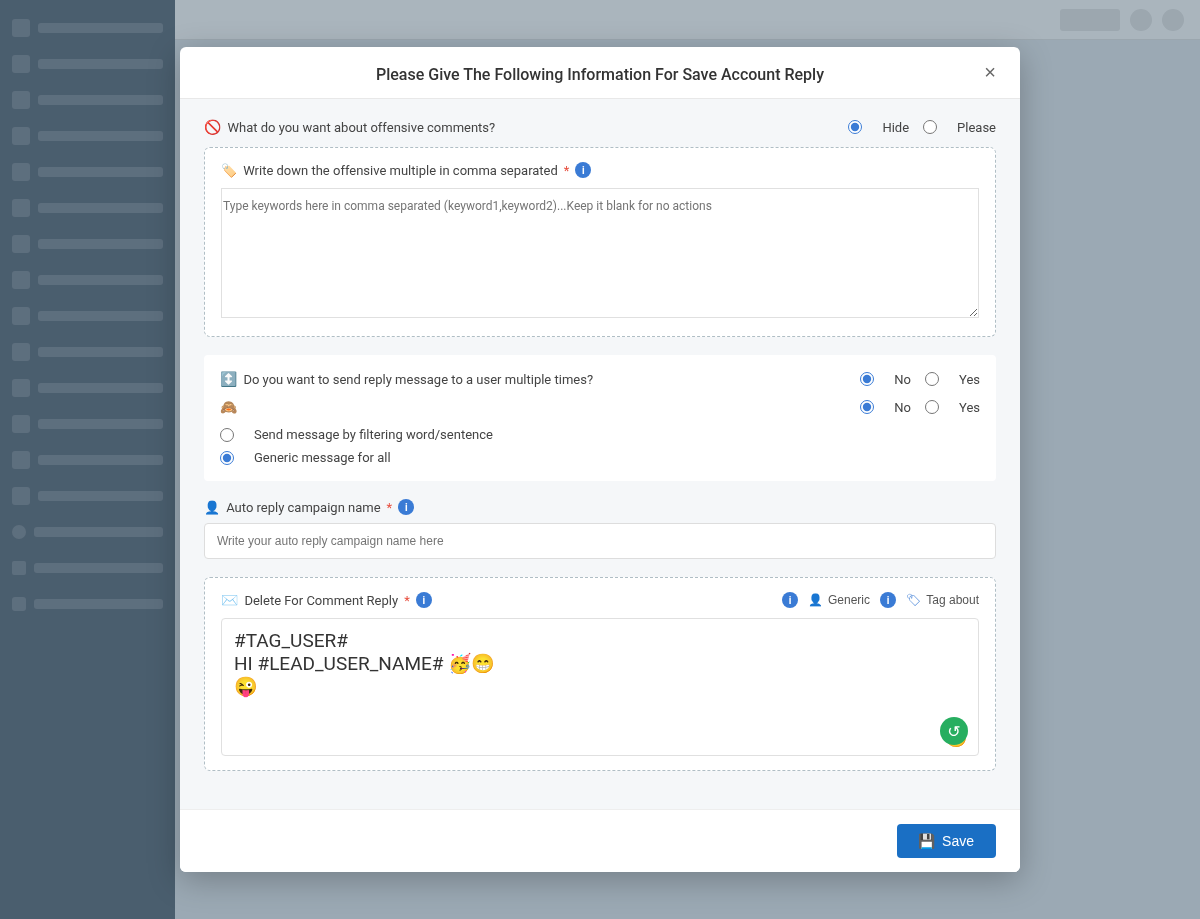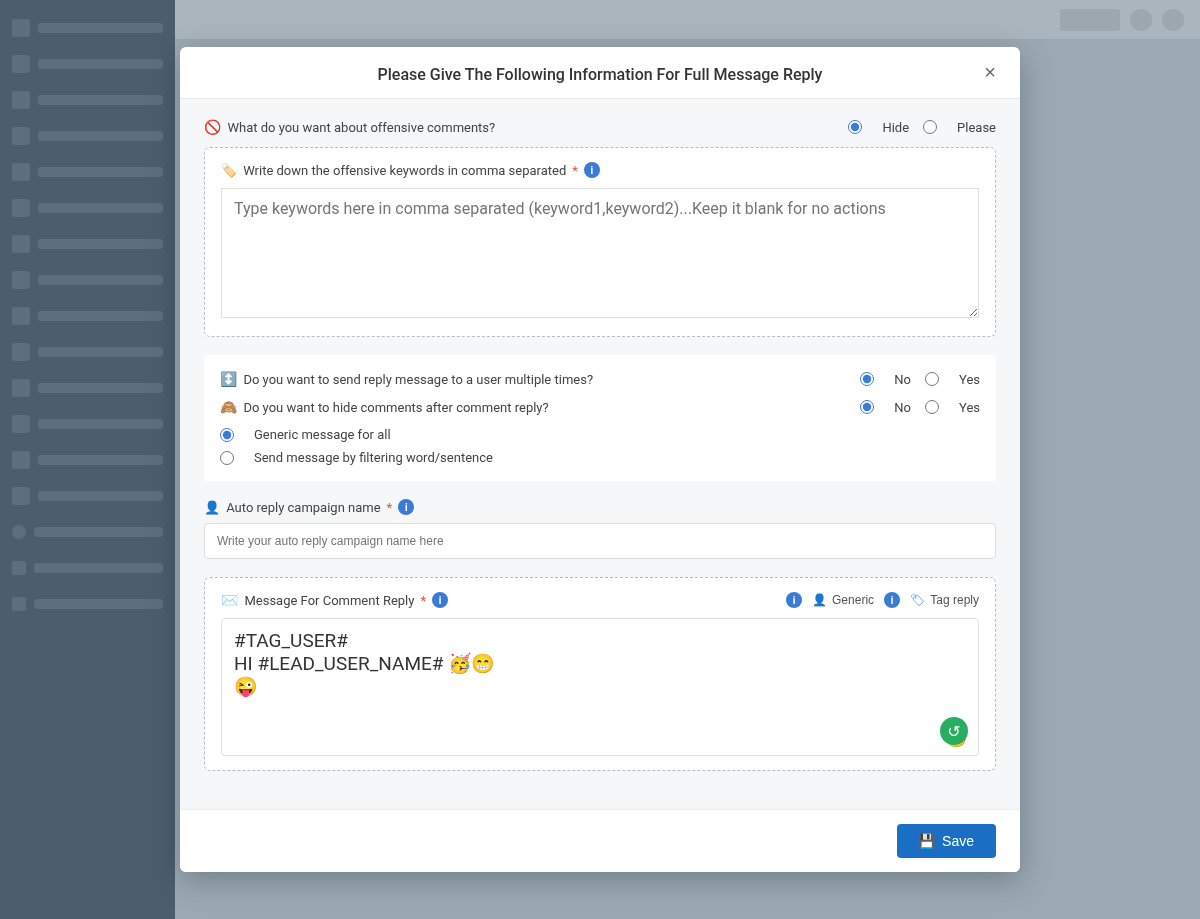--- a/index.html
+++ b/index.html
@@ -197,22 +197,22 @@
       font-size: 10px;
       font-weight: bold;
       cursor: pointer;
     }
 
     textarea.keywords-textarea {
       width: 100%;
       min-height: 130px;
       border: 1px solid #e0e0e0;
       border-radius: 0;
-      padding: 10px 12px;
-      font-size: 16px;
+      padding: 10px 1px;
+      font-size: 12px;
       color: #999;
       resize: vertical;
       outline: none;
       font-family: inherit;
     }
 
     
     .white-section {
       background: #fff;
       border-radius: 4px;
@@ -449,21 +449,21 @@
       <div class="bg-topbar-item" style="width:22px;height:22px;border-radius:50%"></div>
       <div class="bg-topbar-icon"></div>
     </div>
   </div>
 </div>
 
 <div class="overlay">
   <div class="modal">
 
     <div class="modal-header">
-      <span class="modal-title">Please Give The Following Information For Full Message Reply</span>
+      <span class="modal-title">Please Give The Following Information For Save Account Reply</span>
       <button class="modal-close">×</button>
     </div>
 
     <div class="modal-body">
 
       <div class="form-row">
         <div class="form-row-label">
           <span class="icon">🚫</span>
           <span>What do you want about offensive comments?</span>
         </div>
@@ -475,21 +475,21 @@
           <label class="radio-option">
             <input type="radio" name="offensive" value="delete" style="">
             <span>Please</span>
           </label>
         </div>
       </div>
 
       <div class="dashed-section">
         <div class="dashed-section-title">
           <span class="icon">🏷️</span>
-          <span>Write down the offensive keywords in comma separated</span>
+          <span>Write down the offensive multiple in comma separated</span>
           <span class="required">*</span>
           <span class="info-icon">i</span>
         </div>
         <textarea class="keywords-textarea" placeholder="Type keywords here in comma separated (keyword1,keyword2)...Keep it blank for no actions" style=""></textarea>
       </div>
 
       <div class="white-section">
 
         <div class="form-row">
           <div class="form-row-label">
@@ -504,76 +504,75 @@
             <label class="radio-option">
               <input type="radio" name="send_multiple" value="yes" style="">
               <span>Yes</span>
             </label>
           </div>
         </div>
 
         <div class="form-row">
           <div class="form-row-label">
             <span class="icon">🙈</span>
-            <span>Do you want to hide comments after comment reply?</span>
           </div>
           <div class="radio-group">
             <label class="radio-option">
               <input type="radio" name="hide_comments" value="no" checked="" style="">
               <span>No</span>
             </label>
             <label class="radio-option">
               <input type="radio" name="hide_comments" value="yes" style="">
               <span>Yes</span>
             </label>
           </div>
         </div>
 
         <div class="radio-block-row">
           <label class="radio-option">
+            <input type="radio" name="message_type" value="filter" style="">
+            <span>Send message by filtering word/sentence</span>
+          </label>
+        </div>
+        <div class="radio-block-row">
+          <label class="radio-option">
             <input type="radio" name="message_type" value="generic" checked="" style="">
             <span>Generic message for all</span>
-          </label>
-        </div>
-        <div class="radio-block-row">
-          <label class="radio-option">
-            <input type="radio" name="message_type" value="filter" style="">
-            <span>Send message by filtering word/sentence</span>
           </label>
         </div>
       </div>
 
       <div class="form-section">
         <div class="campaign-label">
           <span class="icon">👤</span>
           <span>Auto reply campaign name</span>
           <span class="required">*</span>
           <span class="info-icon">i</span>
         </div>
         <input type="text" class="campaign-input" placeholder="Write your auto reply campaign name here" style="">
       </div>
 
       <div class="dashed-section">
         <div class="msg-section-header">
           <div class="msg-section-title">
             <span class="icon">✉️</span>
-            <span>Message For Comment Reply</span>
+            <span>Delete For Comment Reply</span>
             <span class="required">*</span>
             <span class="info-icon">i</span>
           </div>
           <div class="msg-section-actions">
             <span class="info-icon">i</span>
             <button class="btn-username">
               <span>👤</span>
               <span>Generic</span>
             </button>
             <span class="info-icon">i</span>
             <button class="btn-tag-user">
               <span class="tag-icon">🏷</span>
-              <span>Tag reply</span>
+              <span>Tag about</span>
             </button>
           </div>
         </div>
         <div class="msg-textarea-wrap">
           <textarea class="msg-textarea" style="">#TAG_USER#
 HI #LEAD_USER_NAME# 🥳😁
 😜</textarea>
           <div class="msg-textarea-footer">
             <button class="emoji-btn">🙂</button>
           </div>

